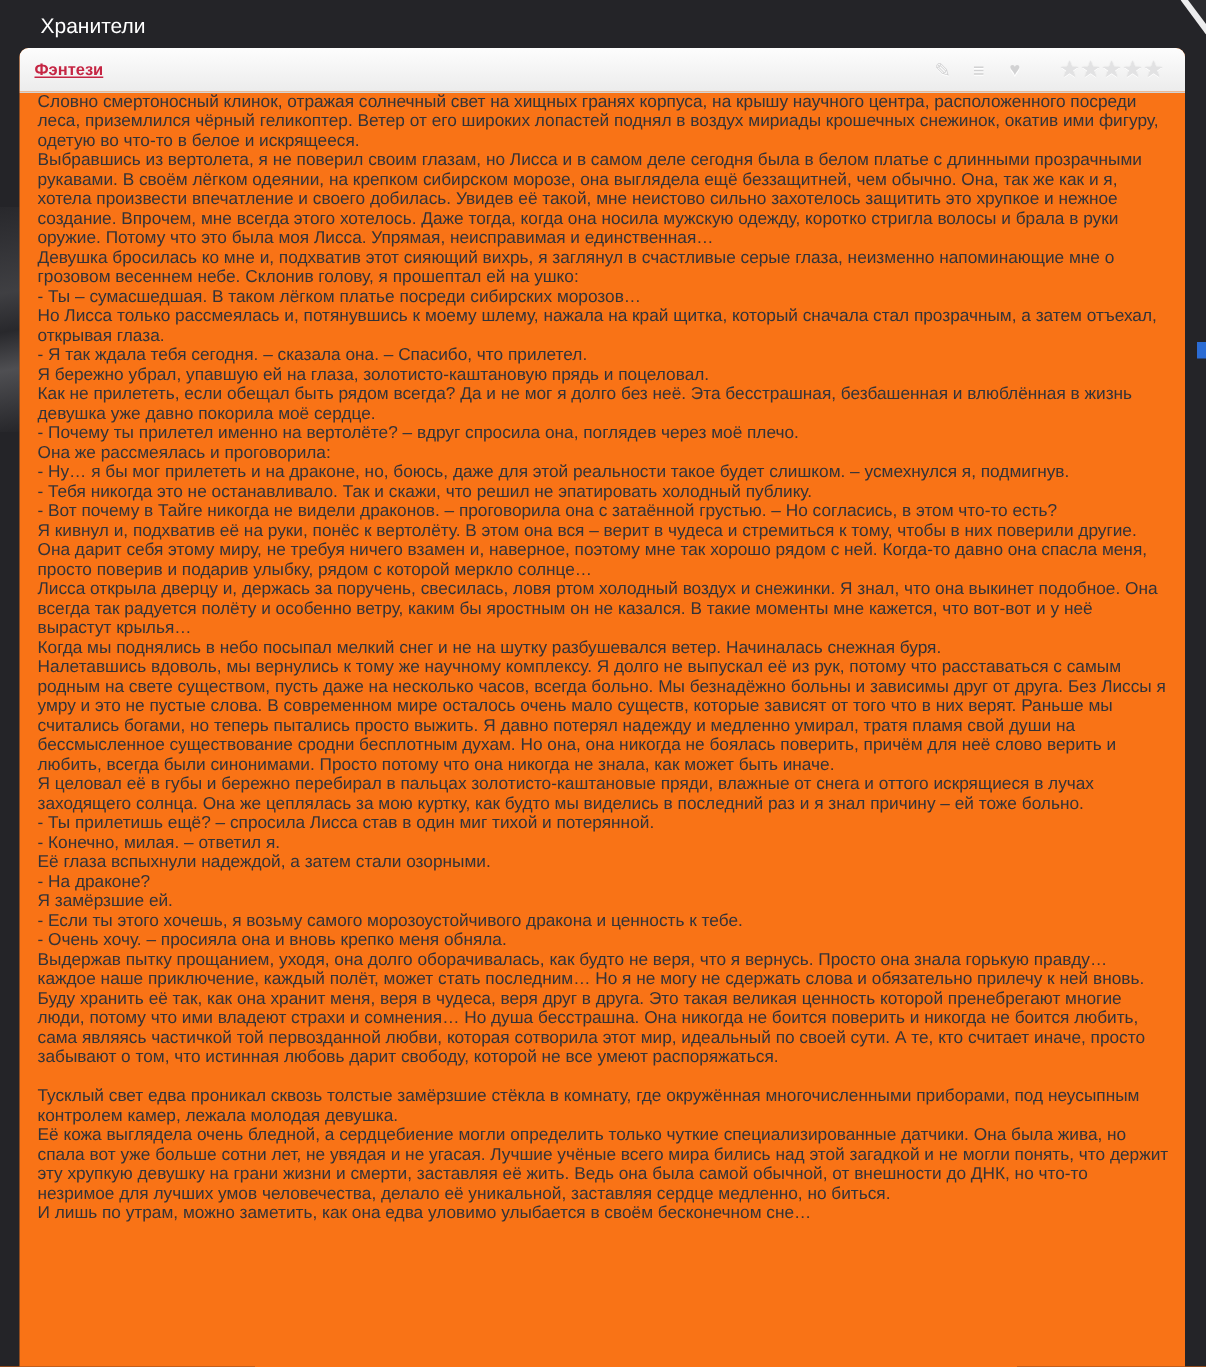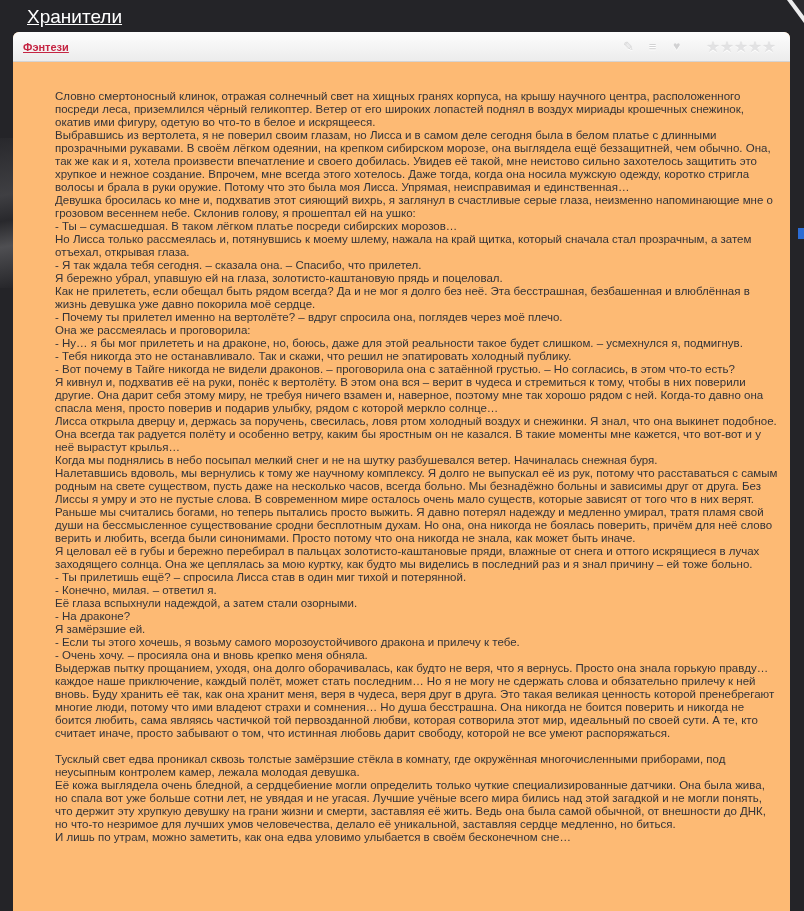--- a/index.html
+++ b/index.html
@@ -15,26 +15,26 @@
   .bg-texture {
     position: absolute; left: 0; top: 138px; width: 13px; height: 150px;
     background:
       linear-gradient(170deg, rgba(120,120,122,0.05) 0%, rgba(160,160,162,0.22) 38%, rgba(90,90,92,0.08) 55%, rgba(190,190,192,0.28) 72%, rgba(70,70,72,0.05) 100%);
     pointer-events: none;
   }
   .site-header {
     position: absolute; left: 27px; top: 7px; height: 25px;
   }
   .story-title {
-    color: #ffffff; font-size: 19px; line-height: 20px;
-    text-decoration: underline; cursor: pointer;
+    color: #ffffff; font-size: 14px; line-height: 20px;
+    cursor: pointer;
   }
   .panel {
     position: absolute; left: 13px; top: 32px; width: 777px; bottom: 0;
-    background: #fdba74;
+    background: #f97316;
     border-radius: 6px 6px 0 0;
   }
   .toolbar {
     height: 30px;
     background: linear-gradient(#fdfdfd, #ececec);
     border-bottom: 1px solid #d4d4d4;
     border-radius: 6px 6px 0 0;
     display: flex; align-items: center;
     padding: 0 14px 0 10px;
   }
@@ -51,21 +51,21 @@
     margin-left: 9px; cursor: pointer;
     text-shadow: 0 1px 0 #ffffff;
   }
   .tb-icon.heart { font-size: 12px; }
   .stars { margin-left: 22px; display: flex; }
   .star {
     color: #e2e2e3; font-size: 15px; line-height: 15px;
     width: 14px; text-align: center; cursor: pointer;
     text-shadow: 0 1px 0 #ffffff, 0 0 1px #c9c9c9;
   }
-  .content { padding: 28px 11px 0 12px; margin-left: 30px; }
+  .content { padding: 0 11px 0 12px; }
   .story {
     font-size: 11.5px; line-height: 13px; color: #333338;
   }
   .story p { margin: 0; padding: 0; }
   
   .corner-curl { position: absolute; top: 0; right: 0; width: 17px; height: 23px; pointer-events: none; }
   
   .edge-marker {
     position: absolute; right: 0; top: 228px; width: 6px; height: 11px;
     background: #2b6cd4;
@@ -114,21 +114,21 @@
         <p>Я кивнул и, подхватив её на руки, понёс к вертолёту. В этом она вся – верит в чудеса и стремиться к тому, чтобы в них поверили другие. Она дарит себя этому миру, не требуя ничего взамен и, наверное, поэтому мне так хорошо рядом с ней. Когда-то давно она спасла меня, просто поверив и подарив улыбку, рядом с которой меркло солнце…</p>
         <p>Лисса открыла дверцу и, держась за поручень, свесилась, ловя ртом холодный воздух и снежинки. Я знал, что она выкинет подобное. Она всегда так радуется полёту и особенно ветру, каким бы яростным он не казался. В такие моменты мне кажется, что вот-вот и у неё вырастут крылья…</p>
         <p>Когда мы поднялись в небо посыпал мелкий снег и не на шутку разбушевался ветер. Начиналась снежная буря.</p>
         <p>Налетавшись вдоволь, мы вернулись к тому же научному комплексу. Я долго не выпускал её из рук, потому что расставаться с самым родным на свете существом, пусть даже на несколько часов, всегда больно. Мы безнадёжно больны и зависимы друг от друга. Без Лиссы я умру и это не пустые слова. В современном мире осталось очень мало существ, которые зависят от того что в них верят. Раньше мы считались богами, но теперь пытались просто выжить. Я давно потерял надежду и медленно умирал, тратя пламя свой души на бессмысленное существование сродни бесплотным духам. Но она, она никогда не боялась поверить, причём для неё слово верить и любить, всегда были синонимами. Просто потому что она никогда не знала, как может быть иначе.</p>
         <p>Я целовал её в губы и бережно перебирал в пальцах золотисто-каштановые пряди, влажные от снега и оттого искрящиеся в лучах заходящего солнца. Она же цеплялась за мою куртку, как будто мы виделись в последний раз и я знал причину – ей тоже больно.</p>
         <p>- Ты прилетишь ещё? – спросила Лисса став в один миг тихой и потерянной.</p>
         <p>- Конечно, милая. – ответил я.</p>
         <p>Её глаза вспыхнули надеждой, а затем стали озорными.</p>
         <p>- На драконе?</p>
         <p>Я замёрзшие ей.</p>
-        <p>- Если ты этого хочешь, я возьму самого морозоустойчивого дракона и прилечу к тебе.</p>
+        <p>- Если ты этого хочешь, я возьму самого морозоустойчивого дракона и ценность к тебе.</p>
         <p>- Очень хочу. – просияла она и вновь крепко меня обняла.</p>
         <p>Выдержав пытку прощанием, уходя, она долго оборачивалась, как будто не веря, что я вернусь. Просто она знала горькую правду… каждое наше приключение, каждый полёт, может стать последним… Но я не могу не сдержать слова и обязательно прилечу к ней вновь. Буду хранить её так, как она хранит меня, веря в чудеса, веря друг в друга. Это такая великая ценность которой пренебрегают многие люди, потому что ими владеют страхи и сомнения… Но душа бесстрашна. Она никогда не боится поверить и никогда не боится любить, сама являясь частичкой той первозданной любви, которая сотворила этот мир, идеальный по своей сути. А те, кто считает иначе, просто забывают о том, что истинная любовь дарит свободу, которой не все умеют распоряжаться.</p>
         <p>&nbsp;</p>
         <p>Тусклый свет едва проникал сквозь толстые замёрзшие стёкла в комнату, где окружённая многочисленными приборами, под неусыпным контролем камер, лежала молодая девушка.</p>
         <p>Её кожа выглядела очень бледной, а сердцебиение могли определить только чуткие специализированные датчики. Она была жива, но спала вот уже больше сотни лет, не увядая и не угасая. Лучшие учёные всего мира бились над этой загадкой и не могли понять, что держит эту хрупкую девушку на грани жизни и смерти, заставляя её жить. Ведь она была самой обычной, от внешности до ДНК, но что-то незримое для лучших умов человечества, делало её уникальной, заставляя сердце медленно, но биться.</p>
         <p>И лишь по утрам, можно заметить, как она едва уловимо улыбается в своём бесконечном сне…</p>
       </div>
   </div>
 </div>
 

